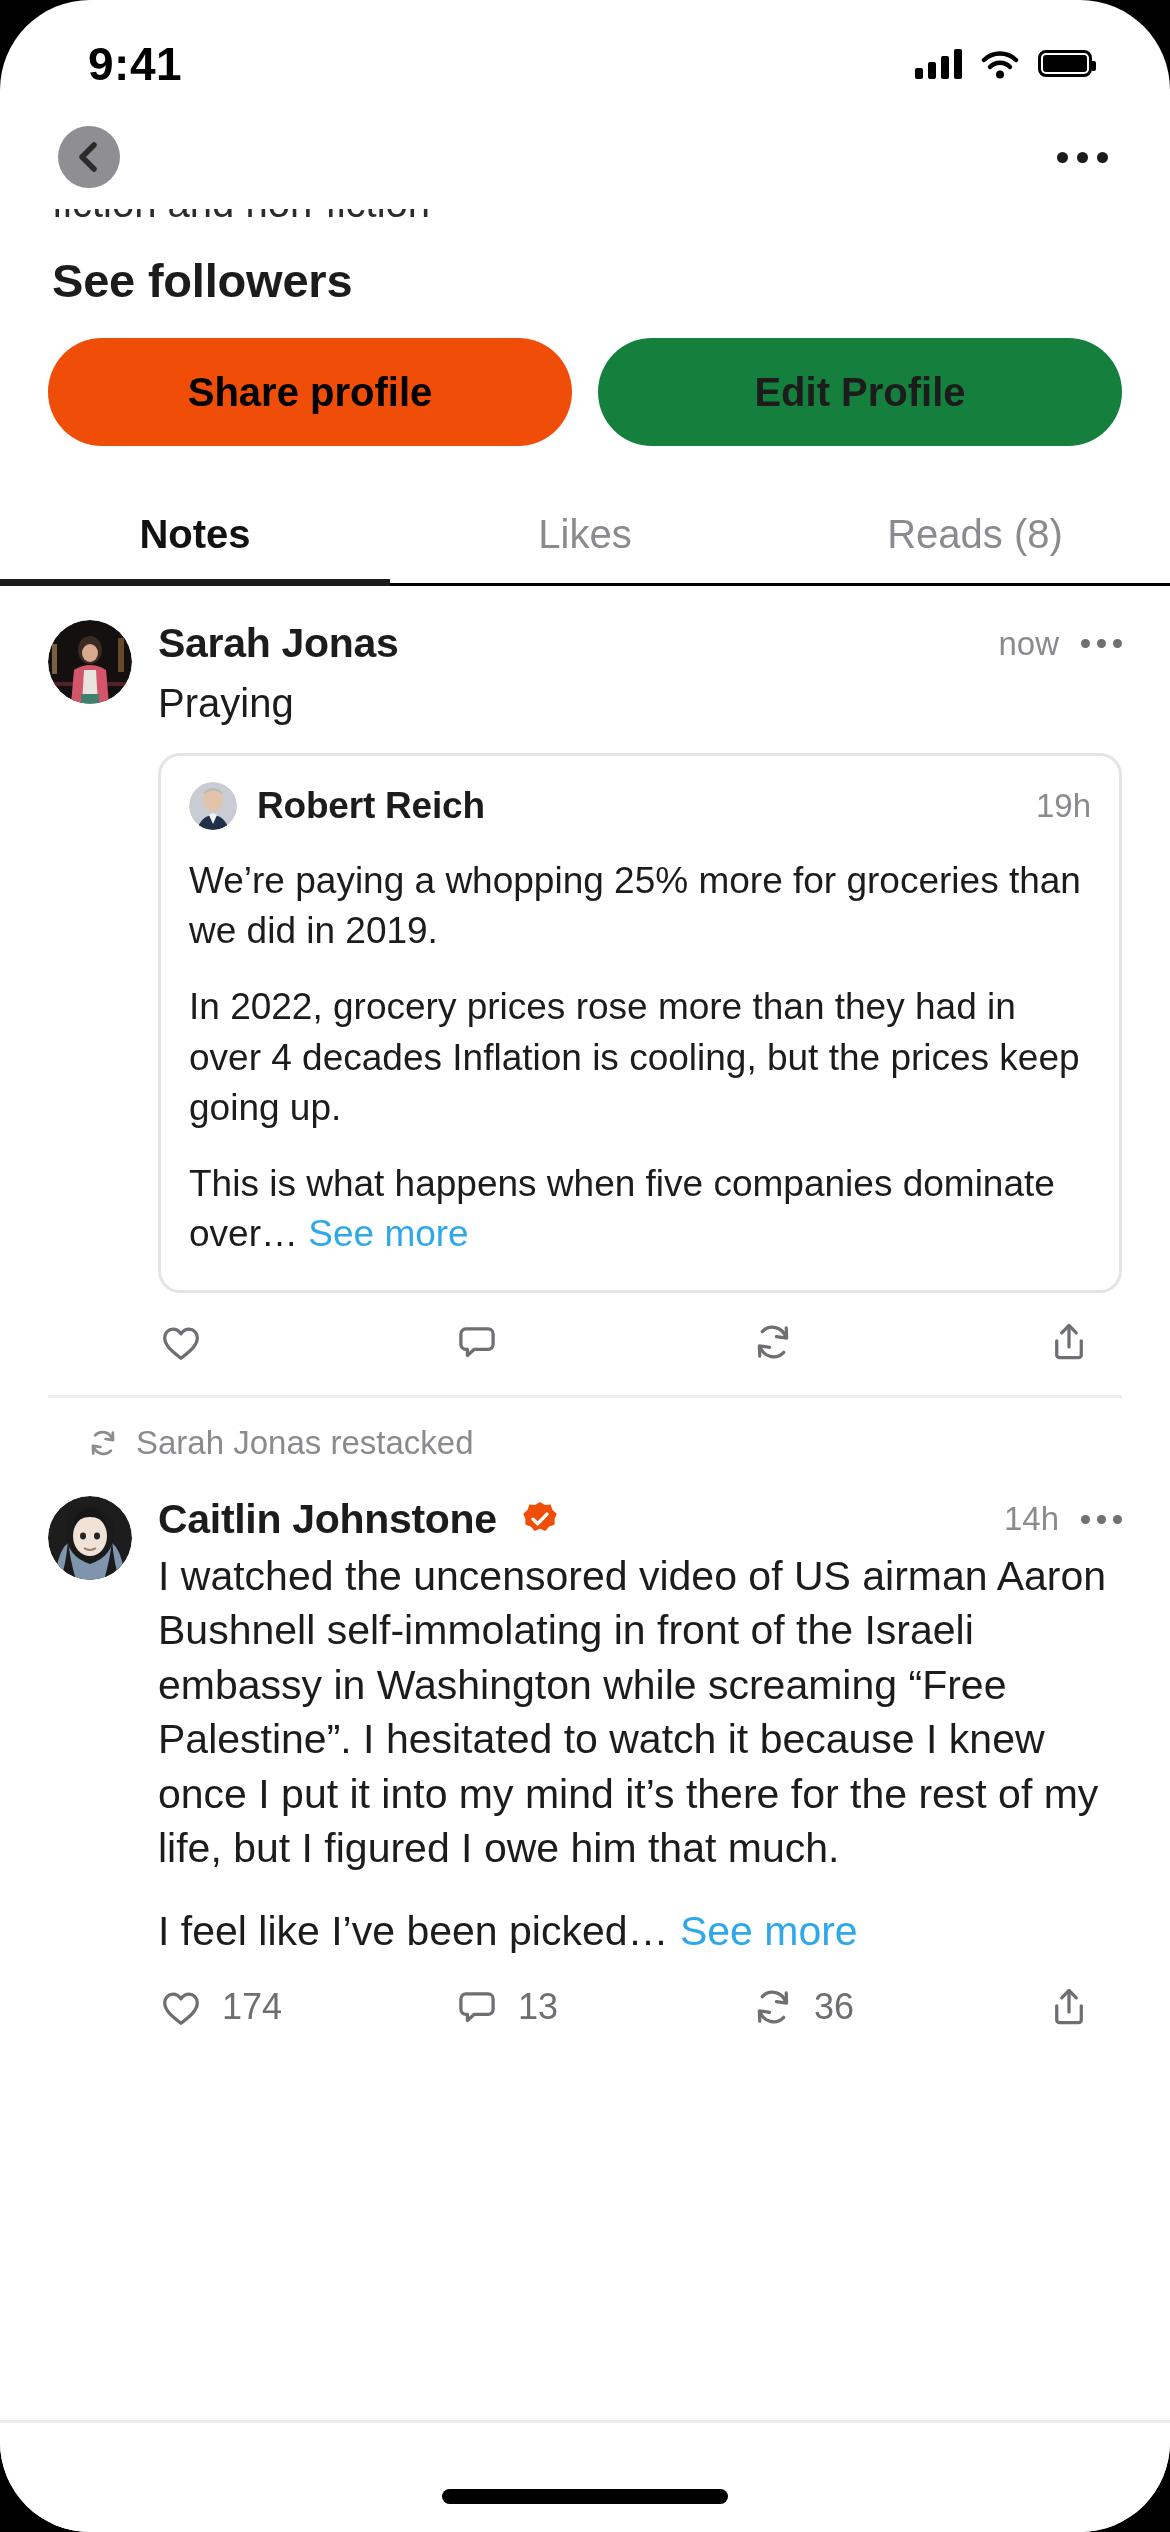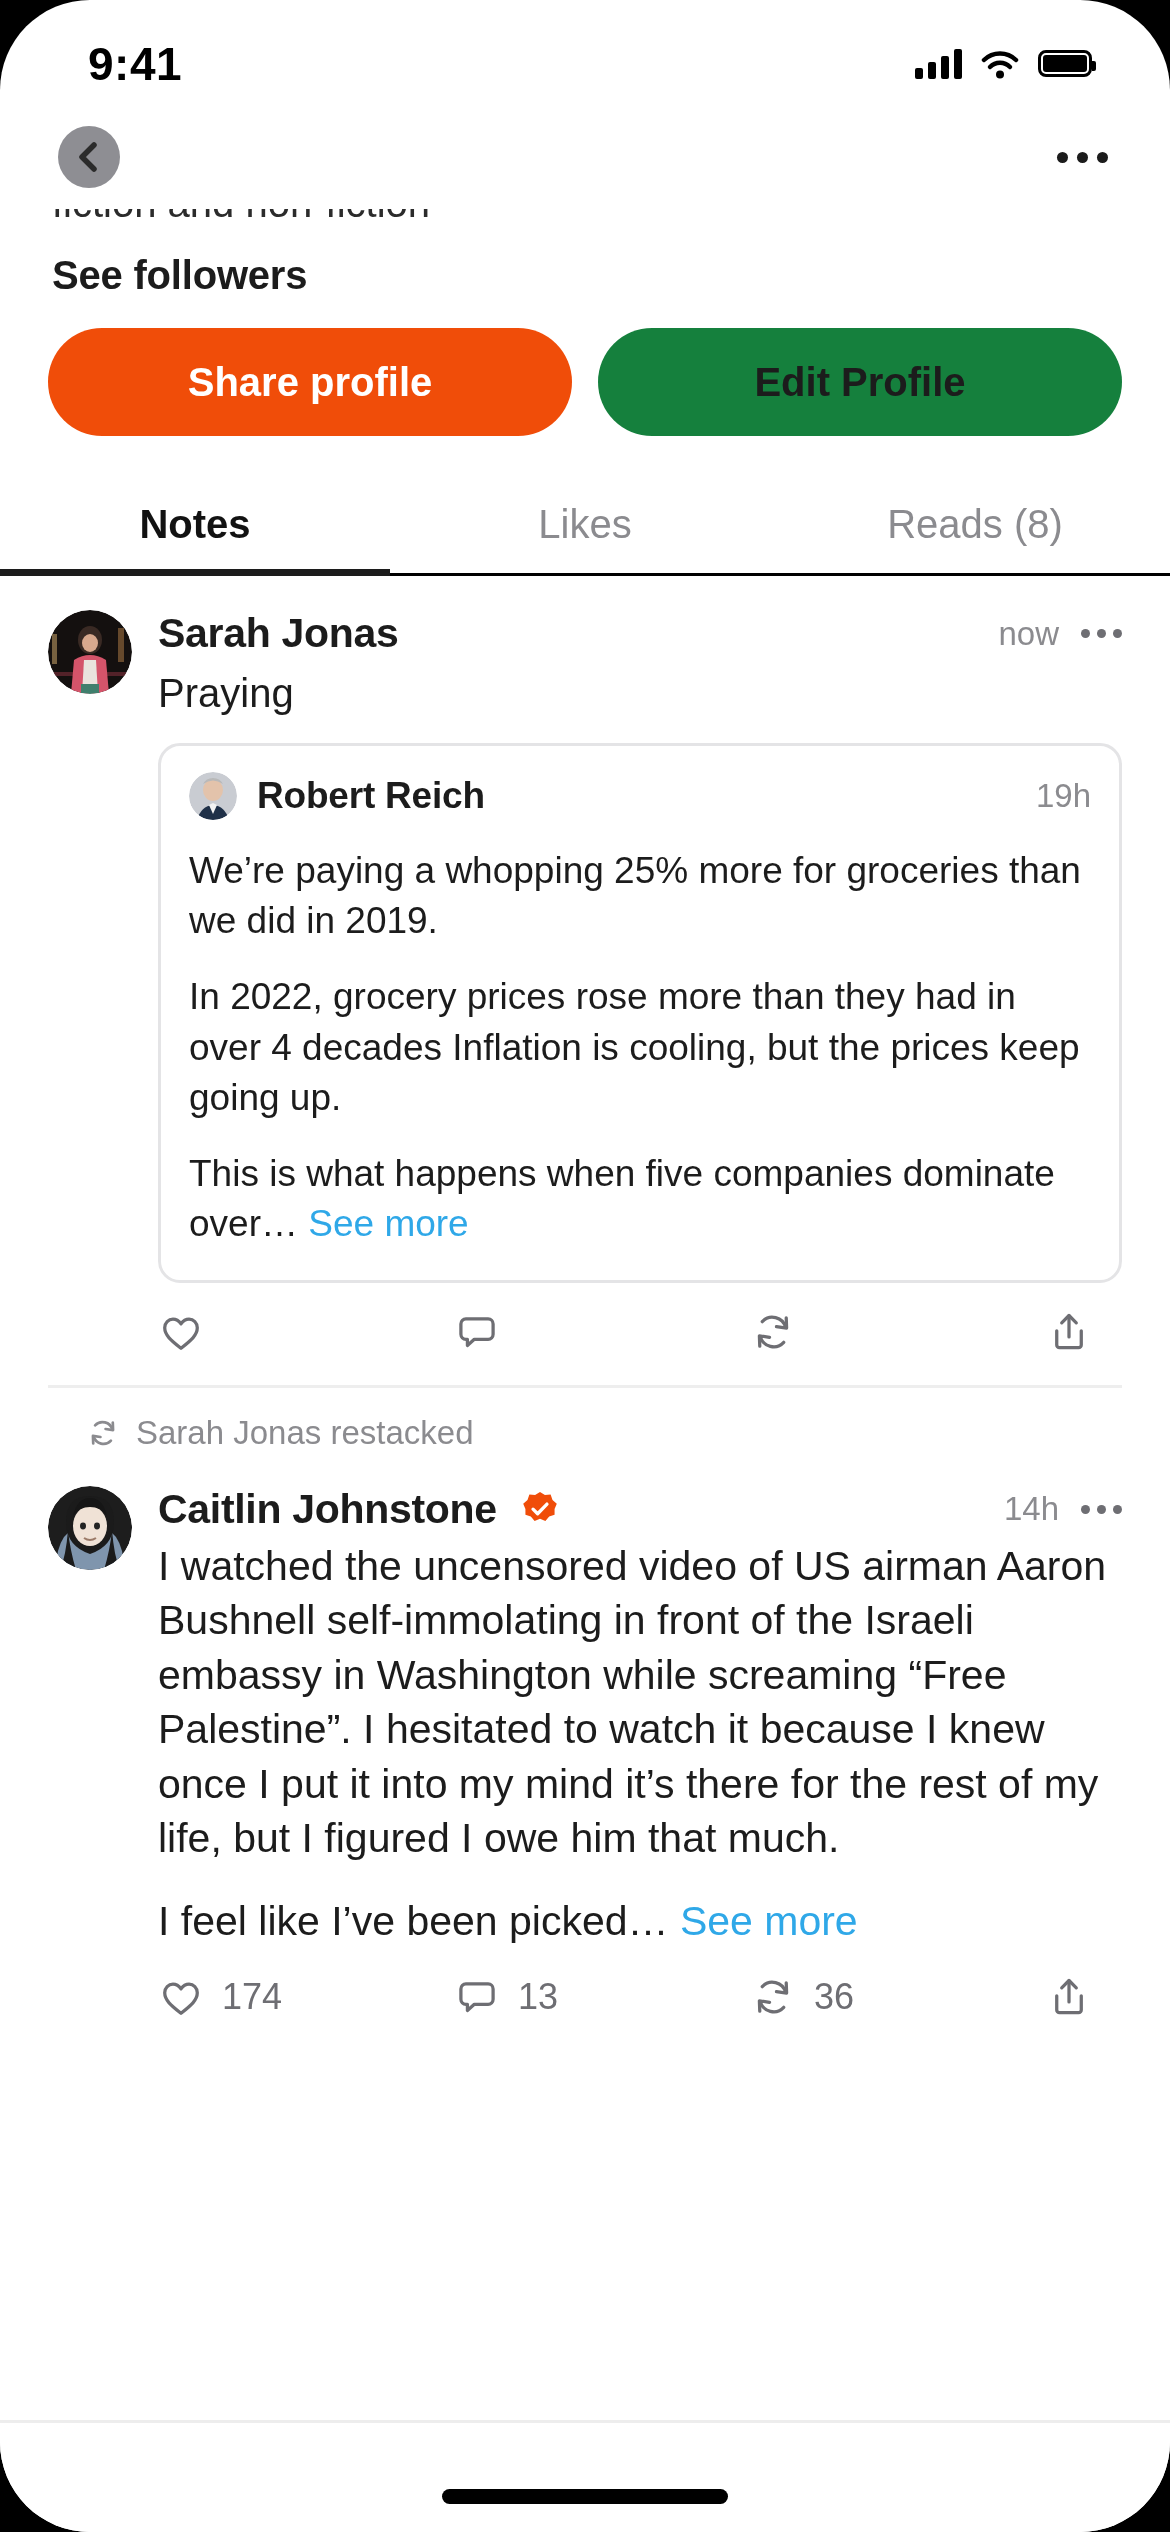--- a/index.html
+++ b/index.html
@@ -66,35 +66,35 @@
     height: 26px; overflow: hidden; padding: 0 52px;
     position: relative;
   }
   .clipped-line span {
     display: block;
     font-size: 40px; color: #2b2b2b; font-weight: 400;
     margin-top: -28px; white-space: nowrap;
   }
   .see-followers {
     padding: 18px 52px 0 52px;
-    font-size: 40px; font-weight: 700; color: #1c1c1c;
+    font-size: 47px; font-weight: 700; color: #1c1c1c;
     letter-spacing: -0.2px;
   }
   .profile-buttons {
     display: flex; gap: 26px;
     padding: 30px 48px 0 48px;
   }
   .btn {
     flex: 1; height: 108px; border-radius: 54px;
     display:flex; align-items:center; justify-content:center;
     font-size: 40px; font-weight: 700; cursor: pointer;
     border: none;
     font-family: "Liberation Sans", sans-serif;
   }
-  .btn-share { background: #f04d09; color: #ffffff; }
+  .btn-share { background: #f04d09; color: #000000; }
   .btn-edit { background: #15803d; color: #1c1c1c; }
 
   
   .tabs {
     display: flex; margin-top: 44px;
     border-bottom: 3px solid #000000;
   }
   .tab {
     flex: 1; text-align: center; padding: 22px 0 26px 0;
     font-size: 40px; color: #8b8b8f; font-weight: 400;

